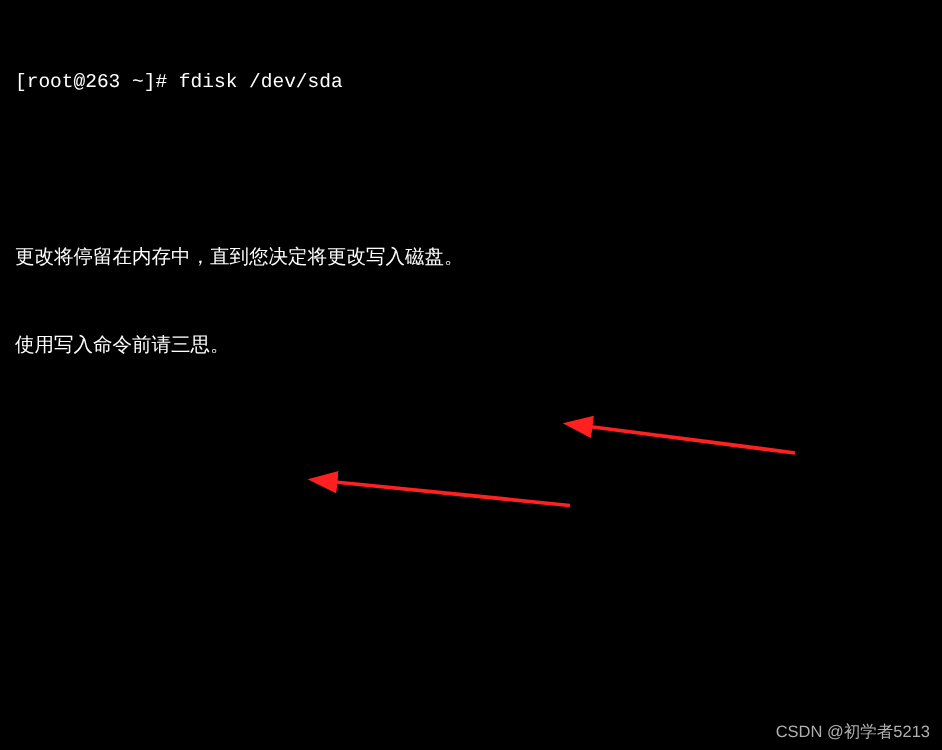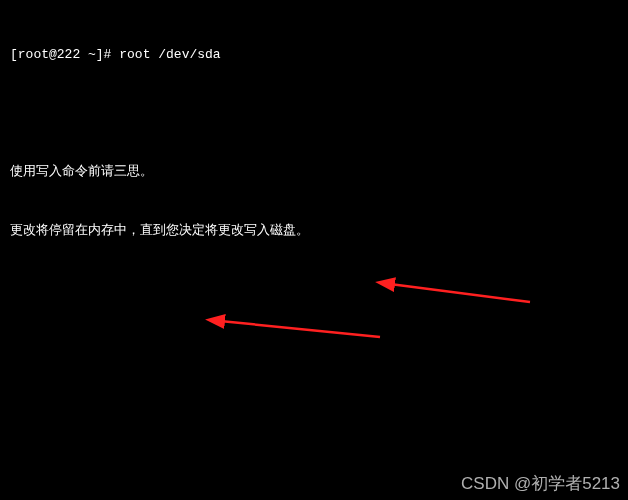--- a/index.html
+++ b/index.html
@@ -31,32 +31,32 @@
       pointer-events: none;
     }
     .arrow svg {
       overflow: visible;
     }
     .watermark {
       position: absolute;
       bottom: 4px;
       right: 8px;
       color: #b0b0b0;
-      font-size: 17px;
+      font-size: 11px;
       font-family: Arial, sans-serif;
     }
   </style>
 </head>
 <body>
 
 <div class="terminal">
-  <div class="line"><span>[root@222 ~]#</span> <span>root /dev/sda</span></div>
+  <div class="line"><span>[root@263 ~]#</span> <span>fdisk /dev/sda</span></div>
   <div class="line"> </div>
+  <div class="line">更改将停留在内存中，直到您决定将更改写入磁盘。</div>
   <div class="line">使用写入命令前请三思。</div>
-  <div class="line">更改将停留在内存中，直到您决定将更改写入磁盘。</div>
   <div class="line"> </div>
   <div class="line"> </div>
   
   
   
   
   
   
   
   

